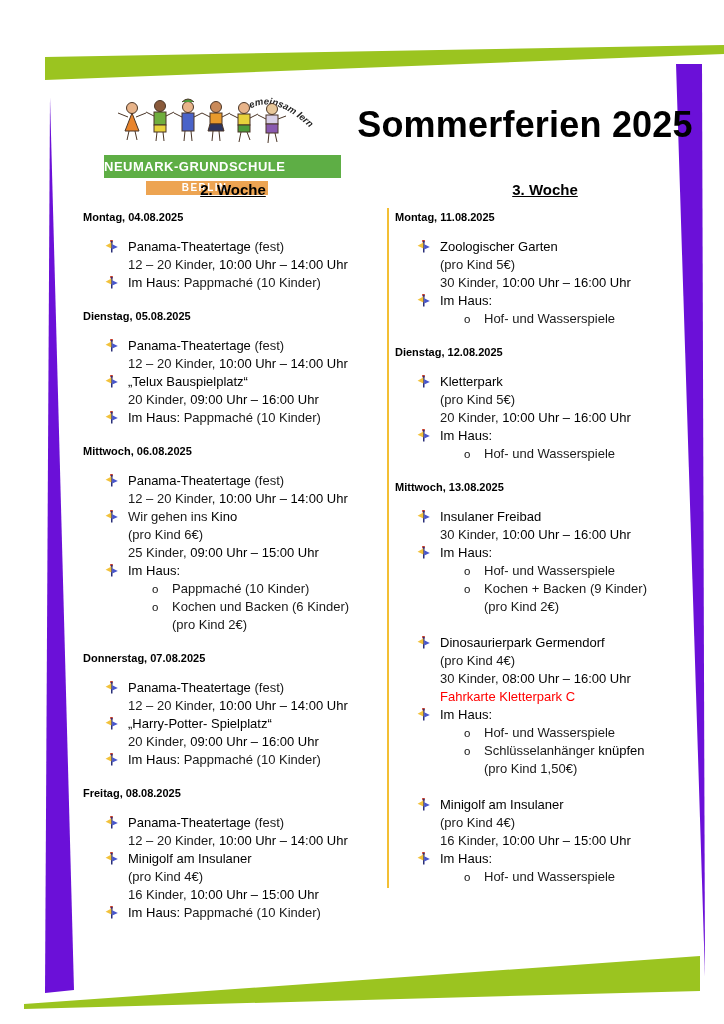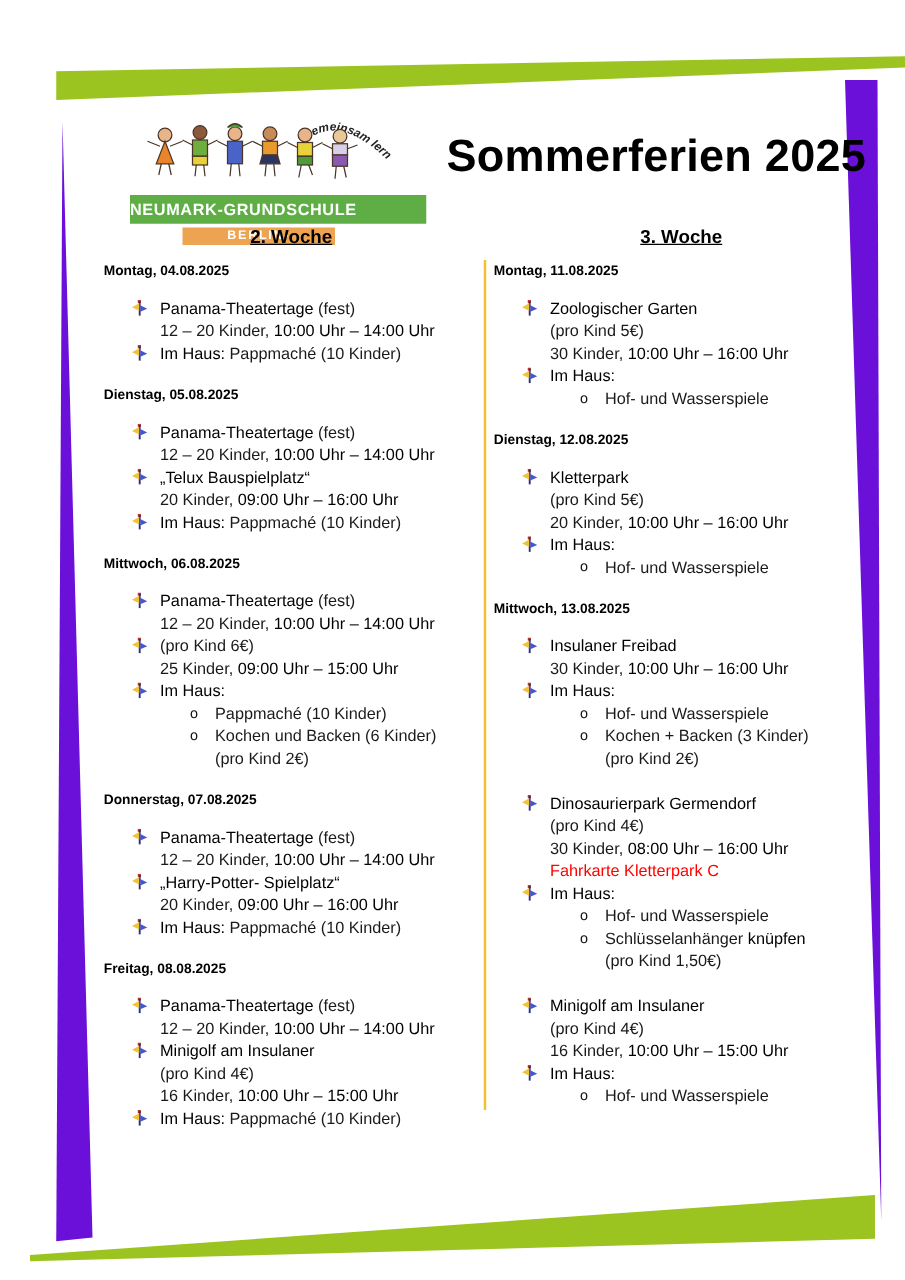--- a/index.html
+++ b/index.html
@@ -213,20 +213,21 @@
           <div class="item">
             <span class="marker">
               <svg class="flagicon" width="13" height="13" viewBox="0 0 13 13">
                 <rect x="5.2" y="0" width="2.6" height="2.4" fill="#c23b2a"></rect>
                 <rect x="6" y="1" width="1.5" height="11.5" fill="#2a2f78"></rect>
                 <path d="M6.4 2.6 L0.6 5.8 L6.4 8.6 Z" fill="#f2c23b"></path>
                 <path d="M7.2 4.2 L12.8 6.9 L7.2 9.4 Z" fill="#4856cc"></path>
               </svg>
             </span>
             <div class="lines">
+              <div class="line"><span>Wir gehen ins </span><span class="b">Kino</span></div>
               <div class="line"><span>(pro Kind 6€)</span></div>
               <div class="line"><span>25 Kinder, </span><span class="b">09:00 Uhr – 15:00 Uhr</span></div>
             </div>
           </div>
           <div class="item">
             <span class="marker">
               <svg class="flagicon" width="13" height="13" viewBox="0 0 13 13">
                 <rect x="5.2" y="0" width="2.6" height="2.4" fill="#c23b2a"></rect>
                 <rect x="6" y="1" width="1.5" height="11.5" fill="#2a2f78"></rect>
                 <path d="M6.4 2.6 L0.6 5.8 L6.4 8.6 Z" fill="#f2c23b"></path>
@@ -448,21 +449,21 @@
           </div>
           <div class="item sub">
             <span class="marker">o</span>
             <div class="lines">
               <div class="line"><span>Hof- und Wasserspiele</span></div>
             </div>
           </div>
           <div class="item sub">
             <span class="marker">o</span>
             <div class="lines">
-              <div class="line"><span>Kochen + Backen (3 Kinder)</span></div>
+              <div class="line"><span>Kochen + Backen (9 Kinder)</span></div>
               <div class="line"><span>(pro Kind 2€)</span></div>
             </div>
           </div>
         </div>
         <div class="day">
           <div class="item">
             <span class="marker">
               <svg class="flagicon" width="13" height="13" viewBox="0 0 13 13">
                 <rect x="5.2" y="0" width="2.6" height="2.4" fill="#c23b2a"></rect>
                 <rect x="6" y="1" width="1.5" height="11.5" fill="#2a2f78"></rect>

